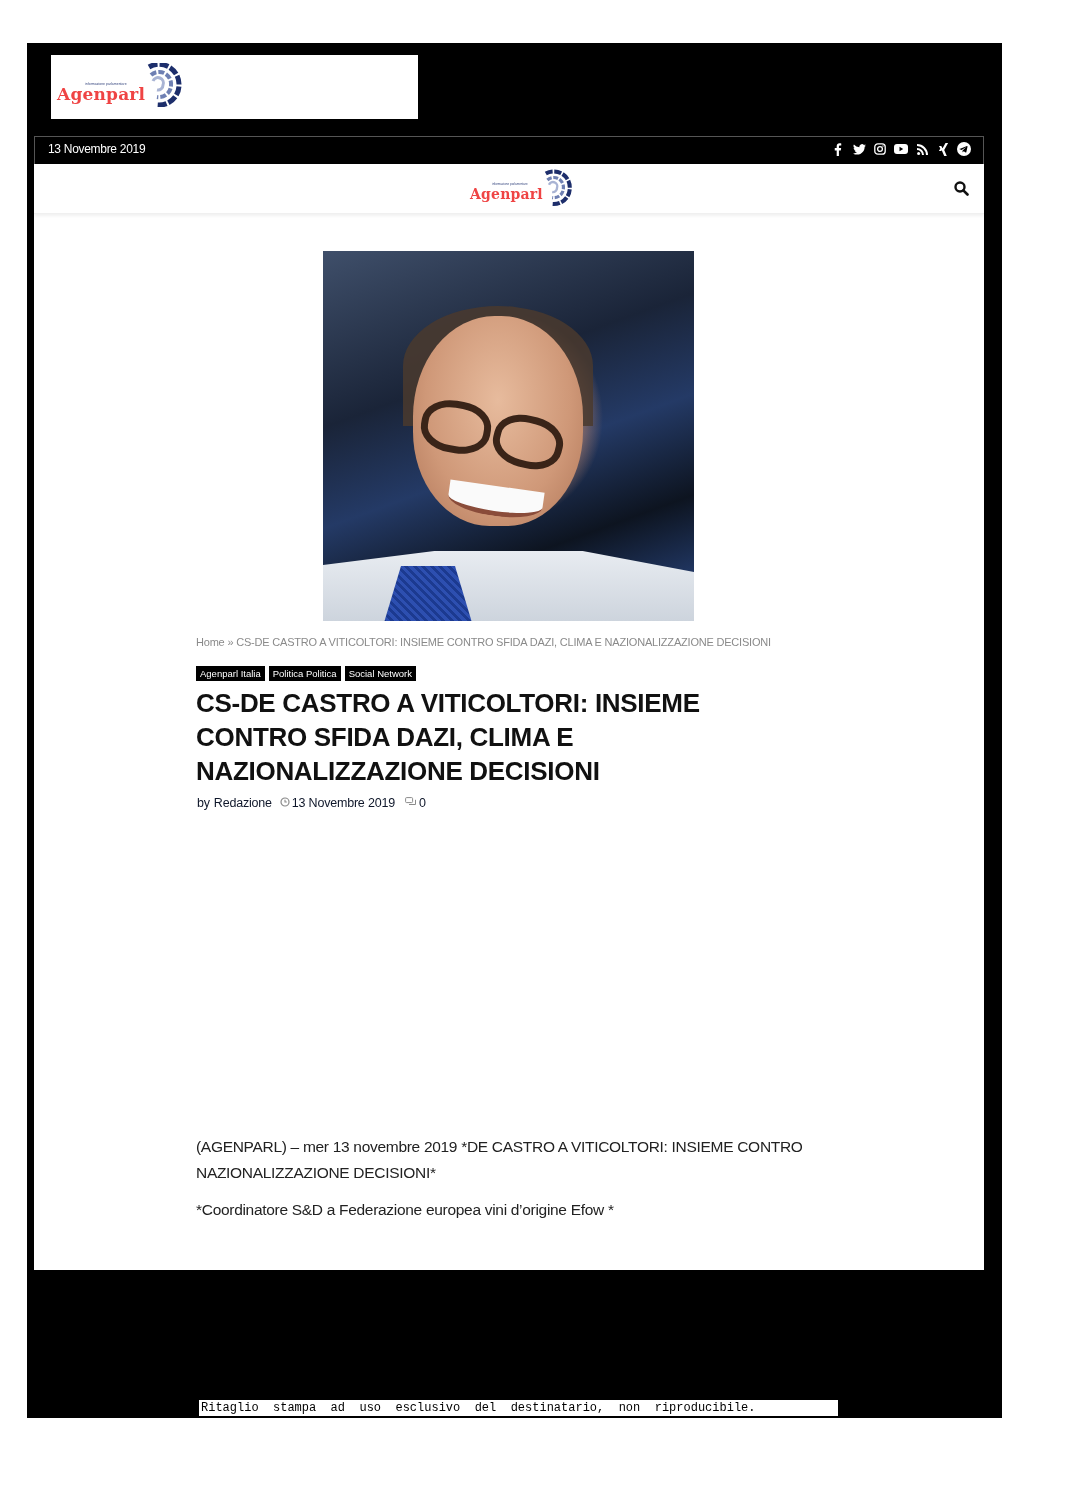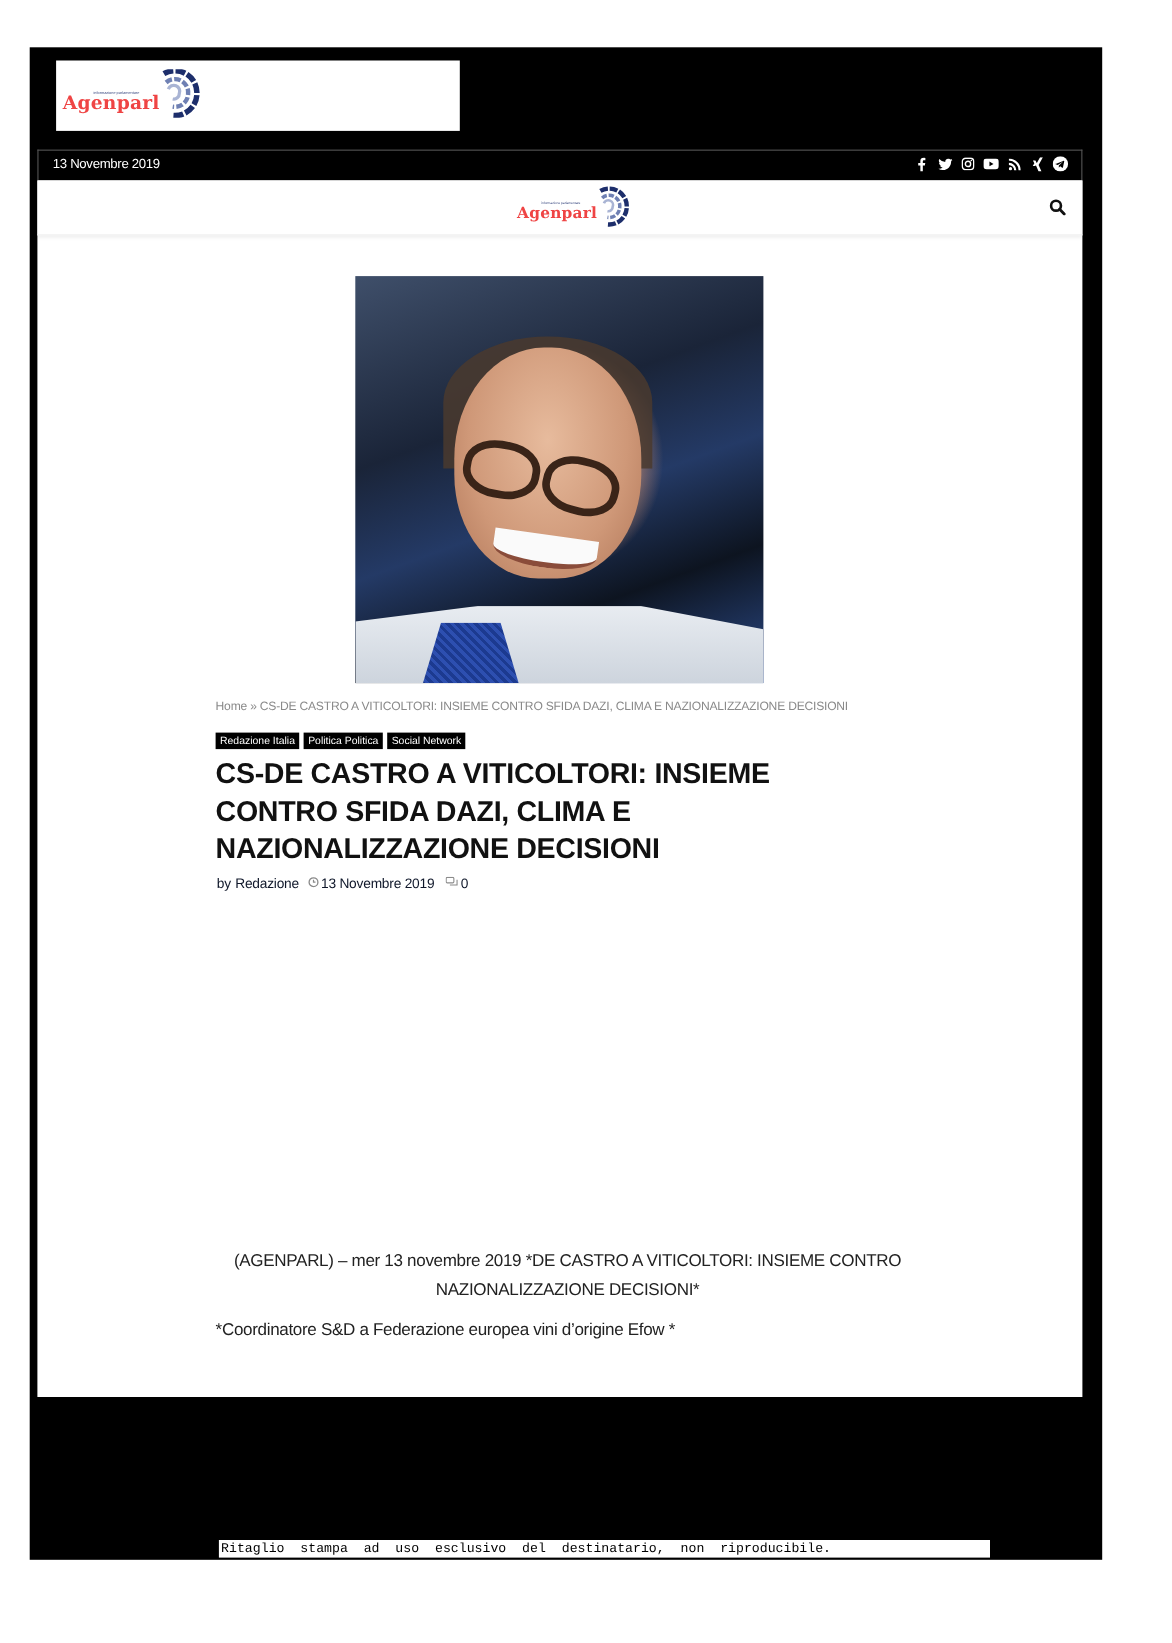--- a/index.html
+++ b/index.html
@@ -48,23 +48,23 @@
     .cat { background: #000; color: #fff; font-size: 9.5px; padding: 2px 4px; line-height: 11px; cursor: pointer; }
 
     .title { position: absolute; left: 162px; top: 522px; width: 560px; font-size: 26px; font-weight: bold; line-height: 34px; color: #111; letter-spacing: -0.3px; }
 
     .meta { position: absolute; left: 163px; top: 632px; font-size: 12.5px; color: #0f172a; display: flex; align-items: center; white-space: nowrap; letter-spacing: -0.2px; }
     .meta .author { margin-left: 4px; cursor: pointer; text-align: center; }
     .meta .ico { display: inline-block; margin-left: 8px; margin-right: 2px; }
 
     .body-text { position: absolute; left: 162px; top: 970px; width: 640px; font-size: 15.5px; color: #222; line-height: 25.5px; letter-spacing: -0.3px; }
     .body-text p + p { margin-top: 12px; }
-    .body-text .l1, .body-text .l2, .body-text .l3 { display: block; text-align: center; }
+    .body-text .l1, .body-text .l2, .body-text .l3 { display: block; }
 
-    .disclaimer { position: absolute; left: 199px; top: 1400px; width: 701px; height: 16px; background: #fff; font-family: "Liberation Mono", monospace; font-size: 12px; line-height: 16px; color: #000; padding-left: 2px; white-space: pre; }
+    .disclaimer { position: absolute; left: 199px; top: 1400px; width: 639px; height: 16px; background: #fff; font-family: "Liberation Mono", monospace; font-size: 12px; line-height: 16px; color: #000; padding-left: 2px; white-space: pre; }
   </style>
 </head>
 <body>
 
 <div class="frame"></div>
 
 <div class="banner">
   <div class="logo">
     <span class="word">Agenparl</span>
     <span class="tag">informazione parlamentare</span>
@@ -149,21 +149,21 @@
     <div class="smile"></div>
     <div class="shirt"></div>
     <div class="tie"></div>
   </div>
 
   <div class="breadcrumb">
     <a href="#">Home</a><span> » </span><span>CS-DE CASTRO A VITICOLTORI: INSIEME CONTRO SFIDA DAZI, CLIMA E NAZIONALIZZAZIONE DECISIONI</span>
   </div>
 
   <div class="cats">
-    <span class="cat">Redazione Italia</span>
+    <span class="cat">Agenparl Italia</span>
     <span class="cat">Politica Politica</span>
     <span class="cat">Social Network</span>
   </div>
 
   <h1 class="title">CS-DE CASTRO A VITICOLTORI: INSIEME CONTRO SFIDA DAZI, CLIMA E NAZIONALIZZAZIONE DECISIONI</h1>
 
   <div class="meta">
     <span>by</span>
     <span class="author">Redazione</span>
     <span class="ico">

